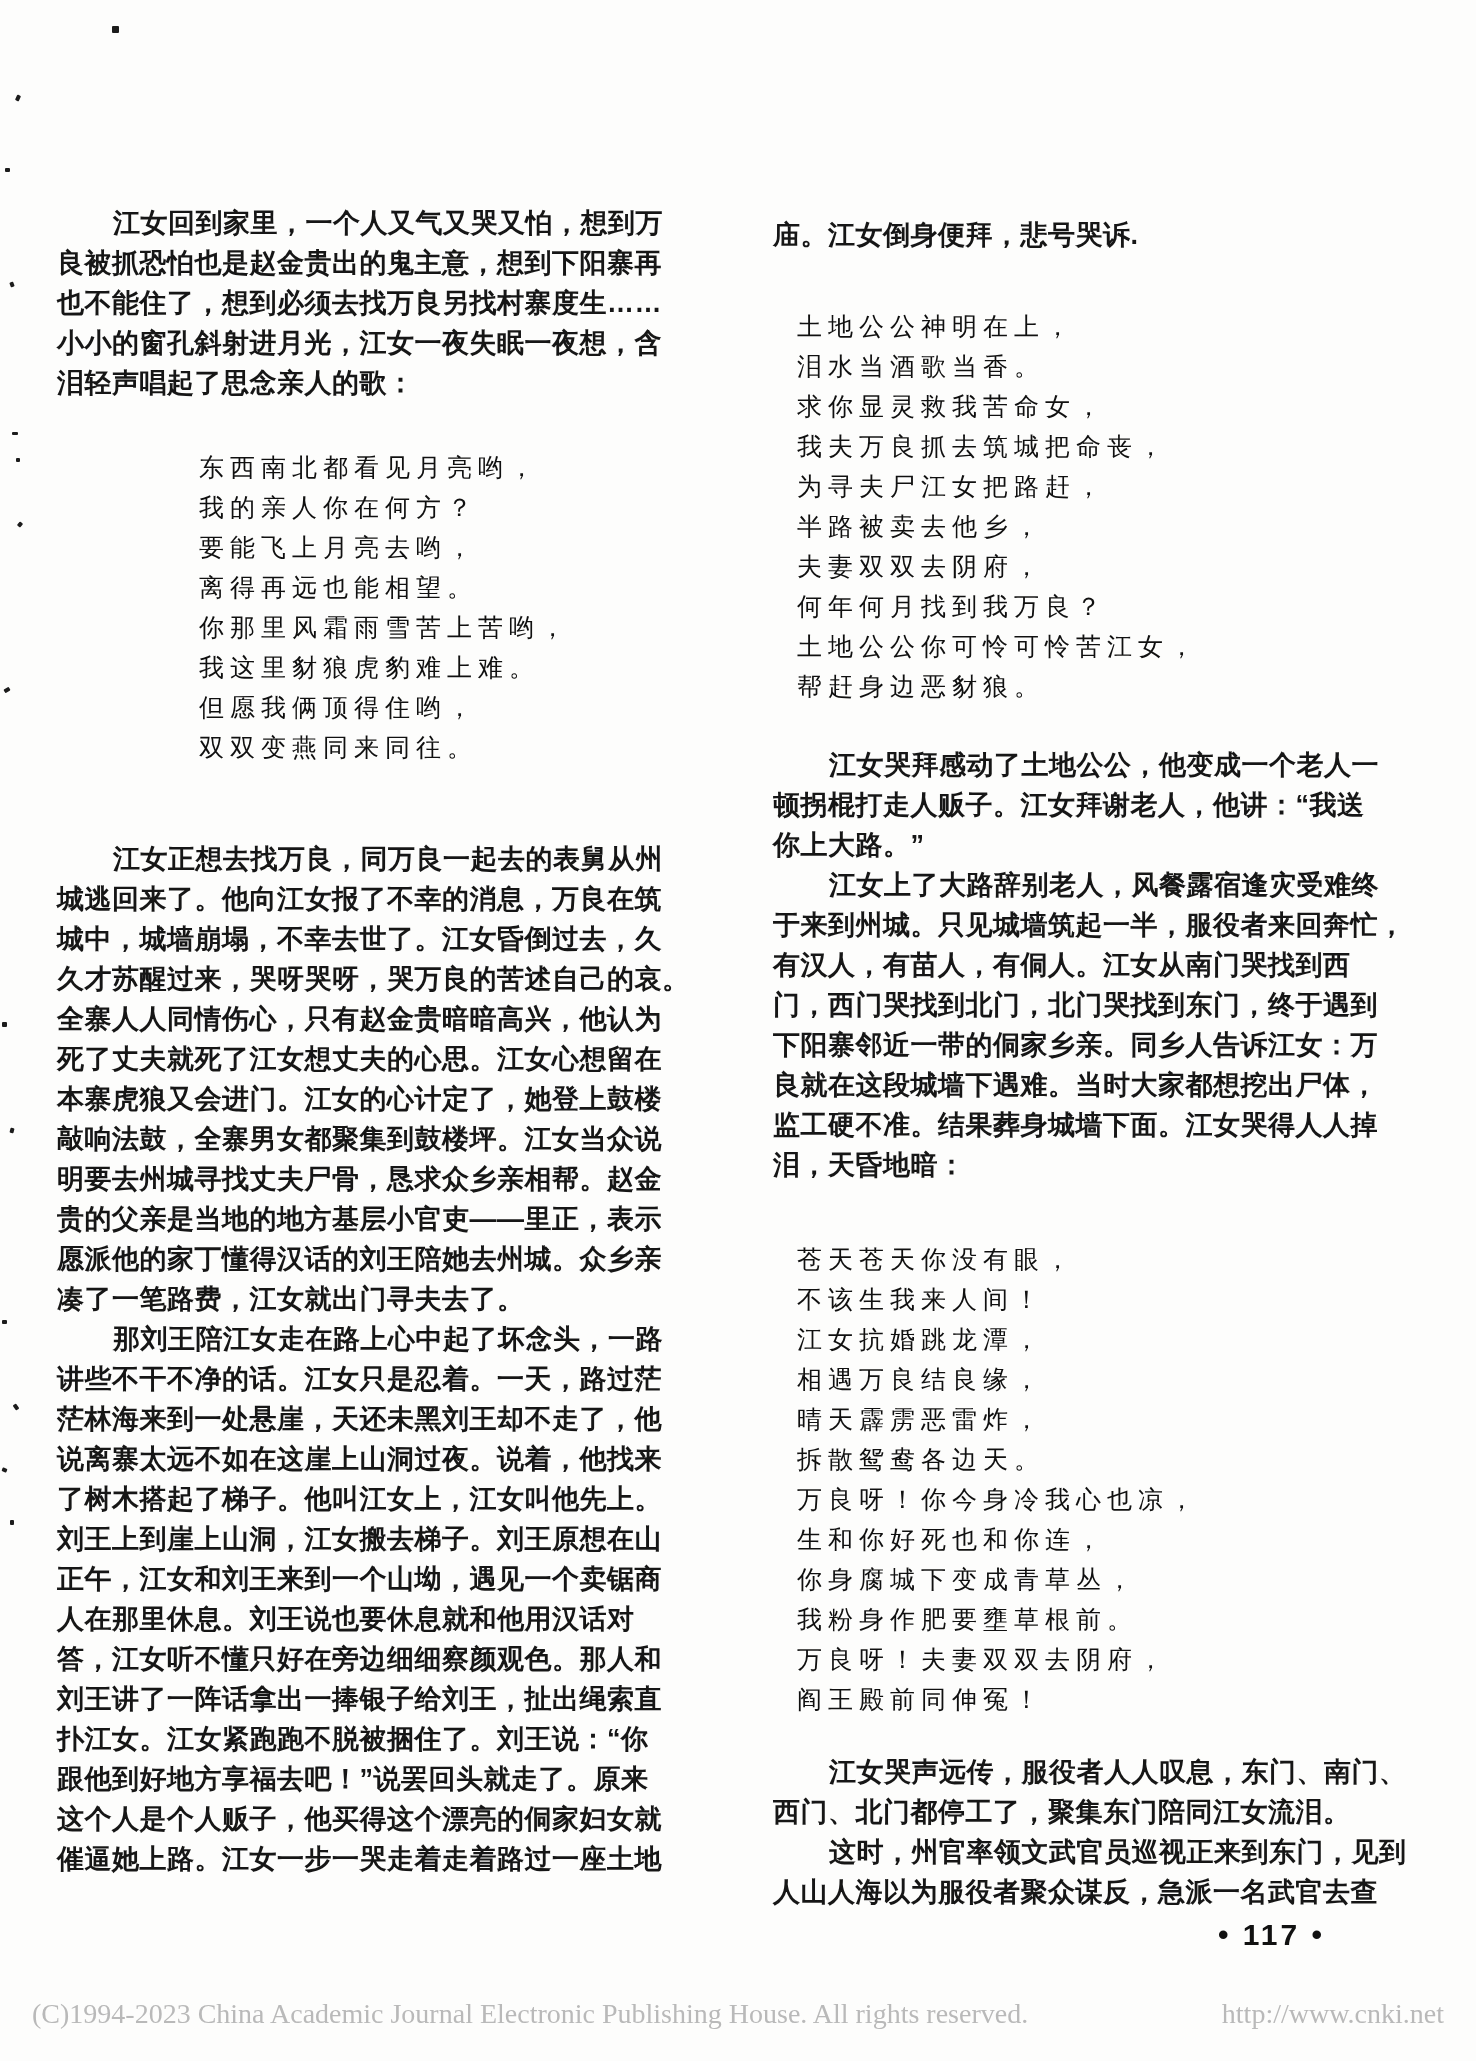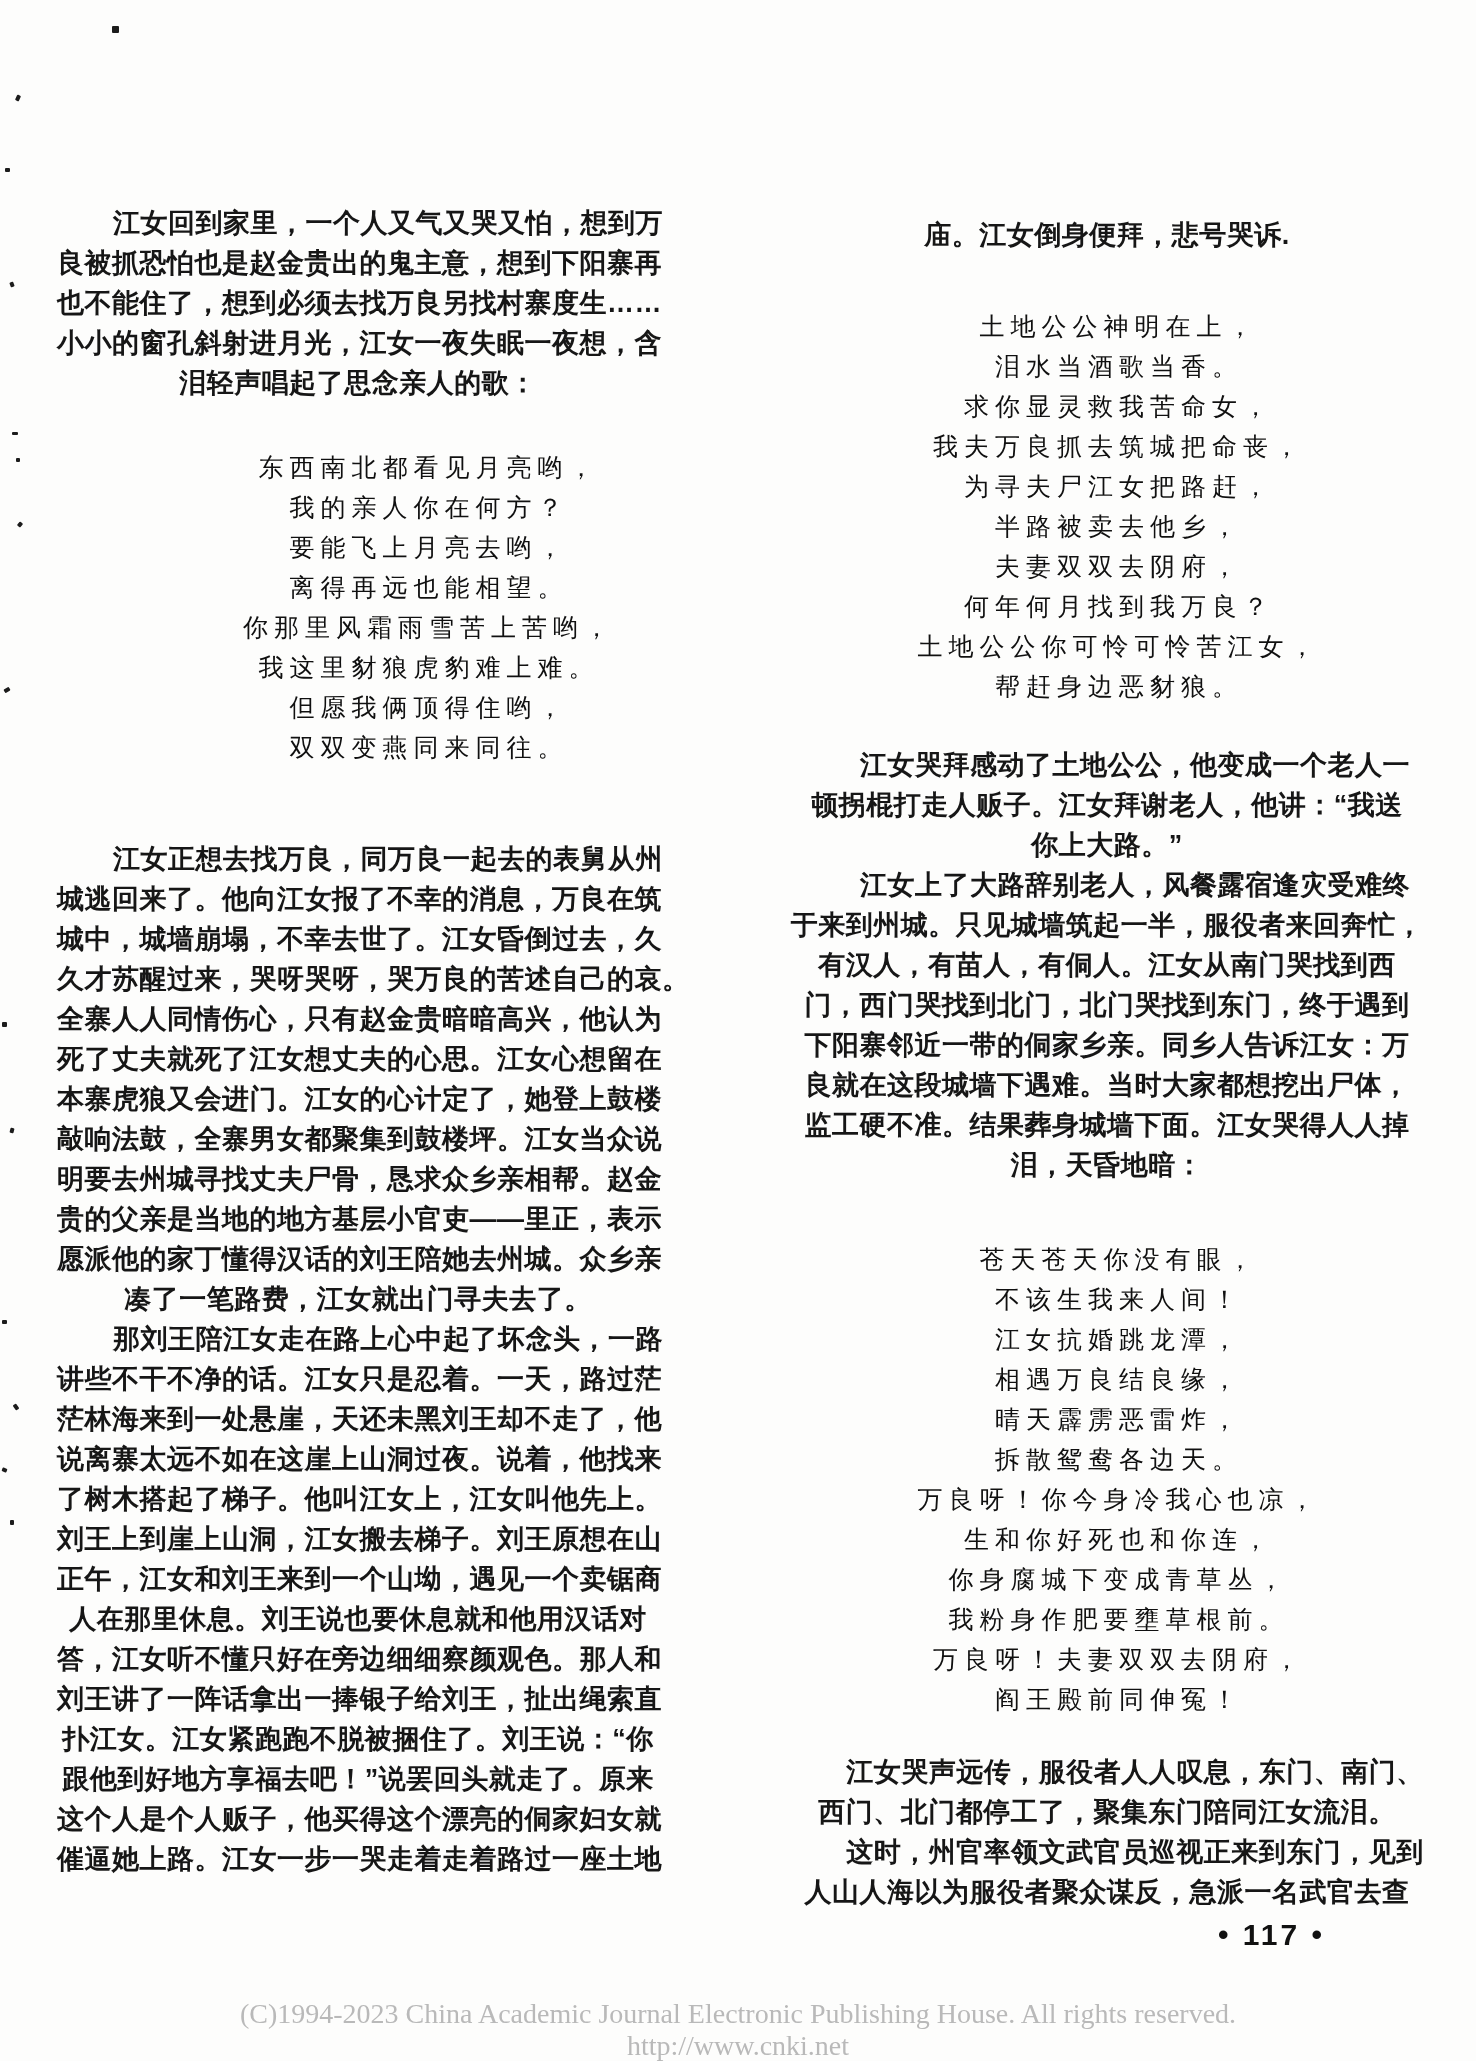--- a/index.html
+++ b/index.html
@@ -3,21 +3,20 @@
 <meta charset="utf-8">
 <style>
   html,body { margin:0; padding:0; background:#ffffff; }
   .page {
     position:relative;
     width:1476px; height:2061px;
     background:#fdfdfc;
     overflow:hidden;
     font-family:"Liberation Sans", sans-serif;
     color:#161616;
-    text-align:center;
   }
   .col { position:absolute; }
   .col-left  { left:57px;  top:203px; width:602px; }
   .col-right { left:773px; top:215px; width:668px; }
 
   .para { font-weight:bold; }
   .bodyline {
     height:40px; line-height:40px;
     font-size:27px;
     letter-spacing:0.5px;
@@ -44,21 +43,20 @@
     font-size:30px; font-weight:bold; letter-spacing:3px;
     color:#111;
     margin-top:20px;
   }
   .footer {
     position:absolute; left:32px; top:1998px; width:1412px;
     display:flex; justify-content:space-between;
     font-family:"Liberation Serif", serif;
     font-size:28px; color:#b9b9b9;
     white-space:nowrap;
-    flex-direction:column;
   }
   .speck { position:absolute; background:#1c1c1c; border-radius:1px; }
 </style>
 </head>
 <body>
 
 <div class="page">
 
   <div class="speck" style="left:112px; top:26px;  width:7px; height:7px;"></div>
   <div class="speck" style="left:16px;  top:95px;  width:4px; height:6px; transform:rotate(25deg);"></div>

